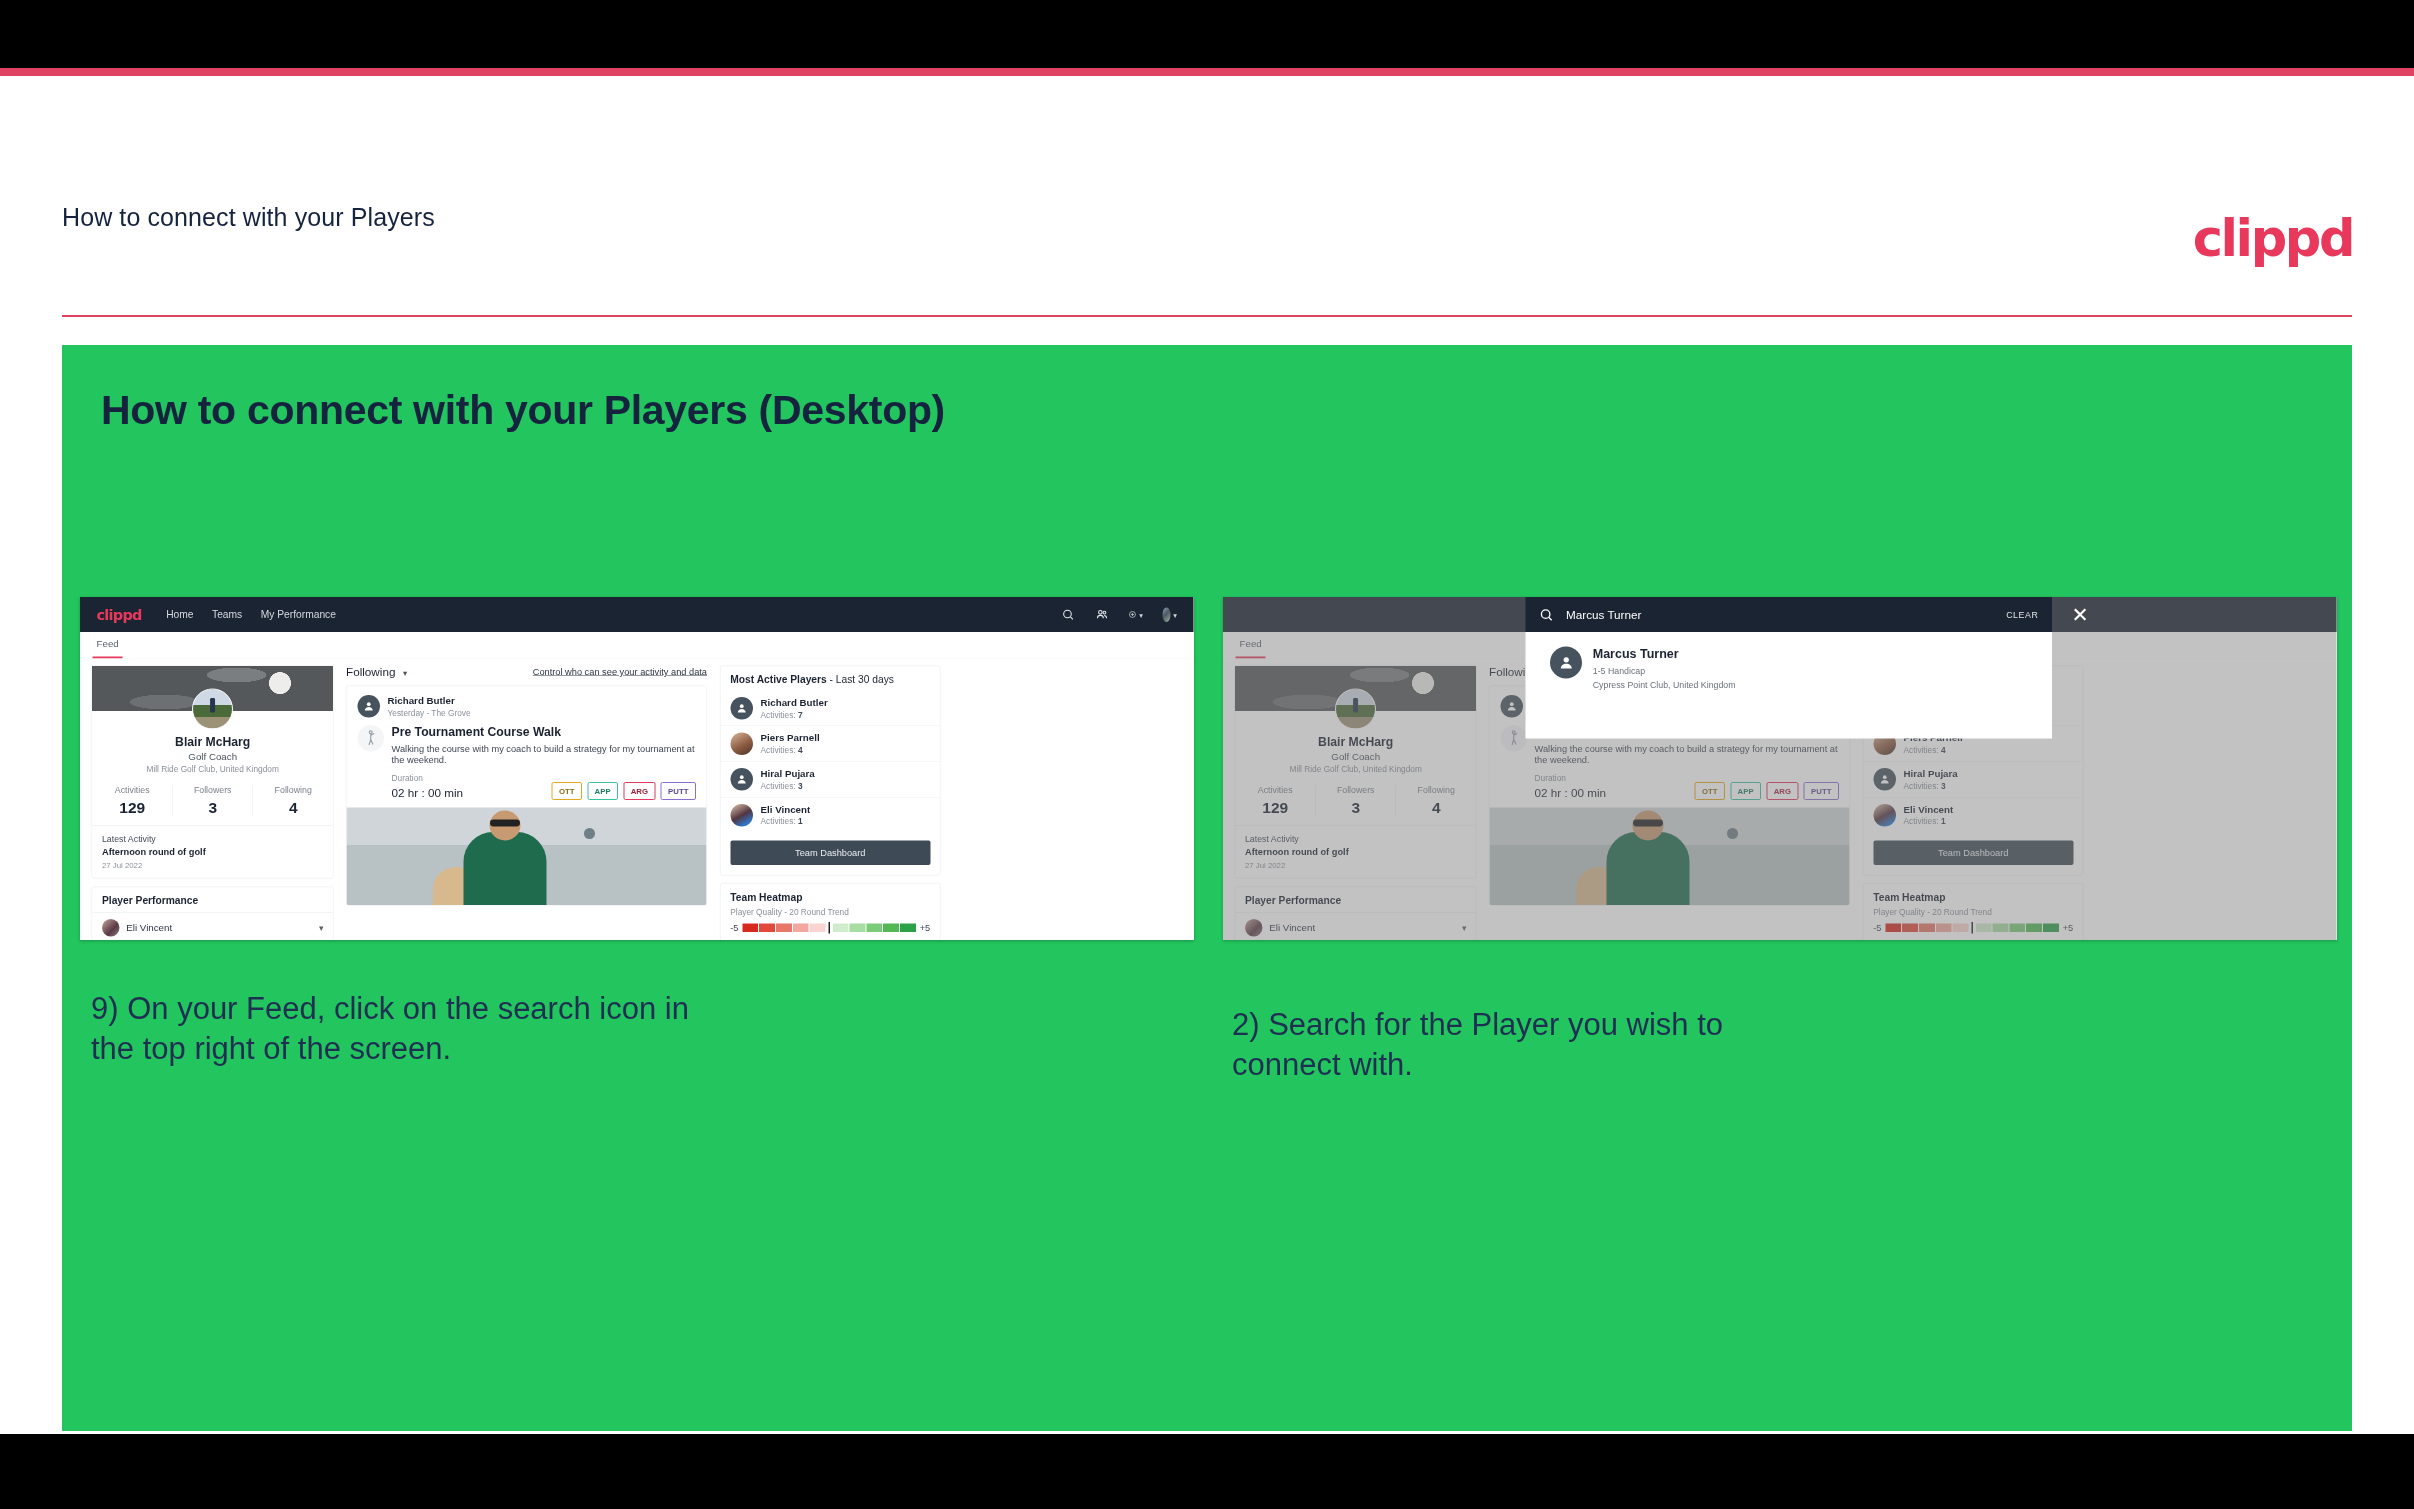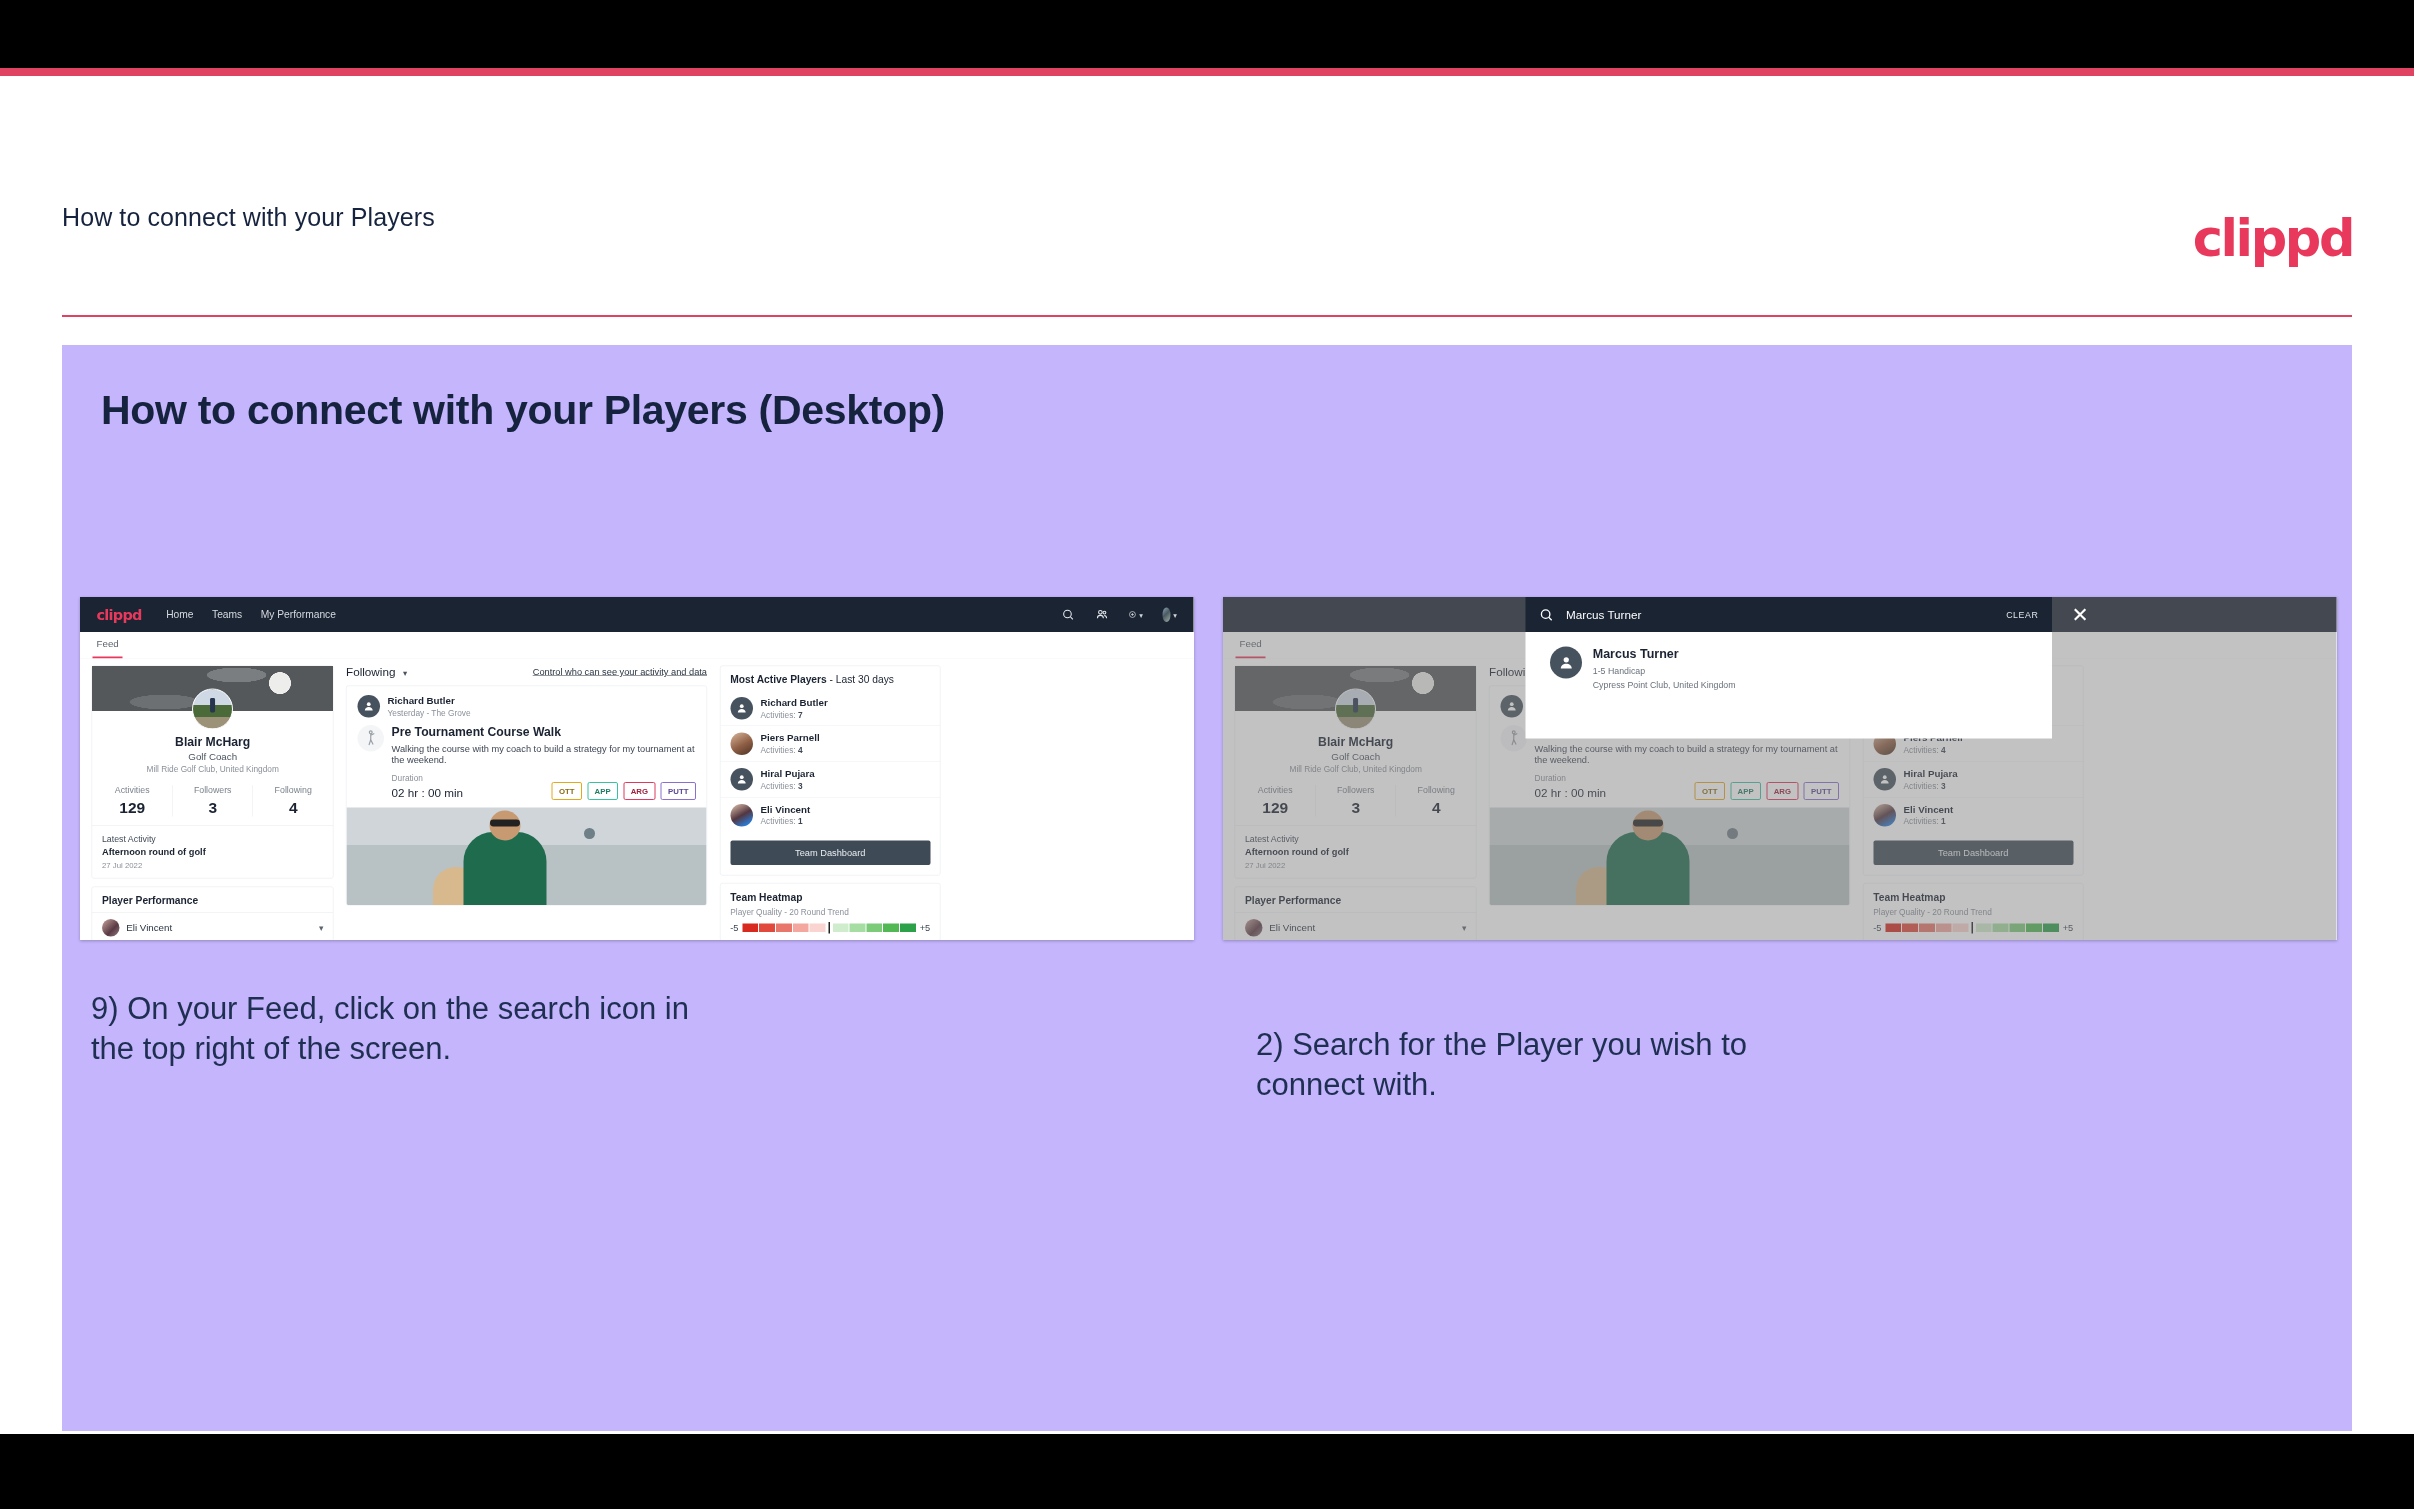--- a/index.html
+++ b/index.html
@@ -17,31 +17,31 @@
   .slide { position:absolute; left:0; top:76px; width:2415px; height:1358px; background:#fff; }
 
   .slide-header { position:absolute; left:0; top:0; width:2415px; height:166px; }
   .slide-title-small { position:absolute; left:62px; top:127px; font-size:25px; color:#16233f;
                        font-weight:400; letter-spacing:0.1px; }
   .logo { position:absolute; right:62px; top:133px; font-size:51px; font-weight:700;
           color:#e8395c; letter-spacing:-2.4px; font-family:"DejaVu Sans", sans-serif; }
   .header-rule { position:absolute; left:62px; top:239px; width:2290px; height:2px; background:#e04362; }
 
   
-  .body-card { position:absolute; left:62px; top:269px; width:2290px; height:1086px; background:#c4b5fd; }
+  .body-card { position:absolute; left:62px; top:269px; width:2290px; height:1086px; background:#22c55e; }
 
   .h1 { position:absolute; left:39px; top:42px; font-size:41px; font-weight:700; color:#16233f;
         letter-spacing:-0.3px; }
   .h2 { position:absolute; left:39px; top:95px; font-size:39px; font-weight:400; color:#1f3050;
         letter-spacing:-0.2px; }
 
   
   .caption { position:absolute; font-size:31px; line-height:1.28; color:#1f2f52; font-weight:400; }
   .cap-left  { left:29px;   top:644px; width:605px; }
-  .cap-right { left:1170px; top:680px; width:605px;margin-left:24px; }
+  .cap-right { left:1170px; top:660px; width:605px; }
 
   
   .shot { position:absolute; overflow:hidden; background:#fff;
           box-shadow:0 1px 2.9px rgba(0,0,0,.25); }
   .shot-left  { left:17.6px;   top:252px; width:1114px; height:343px; }
   .shot-right { left:1161px; top:252px; width:1114px; height:343px; }
 
   .scaler { position:absolute; left:0; top:0; width:2227px; height:687px;
             transform:scale(.5); transform-origin:0 0; }
 

